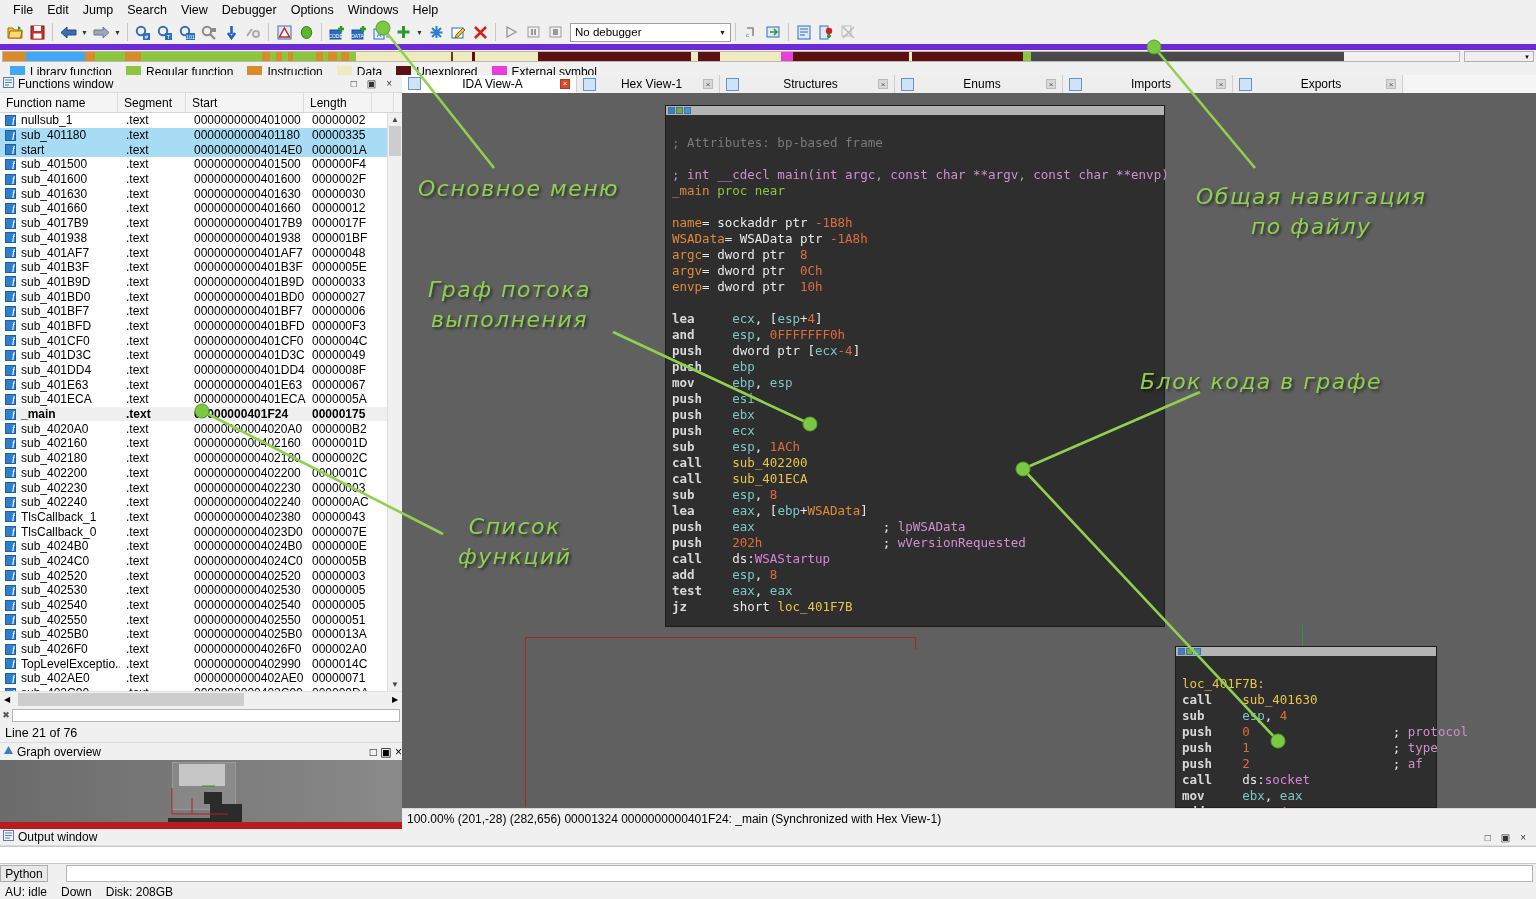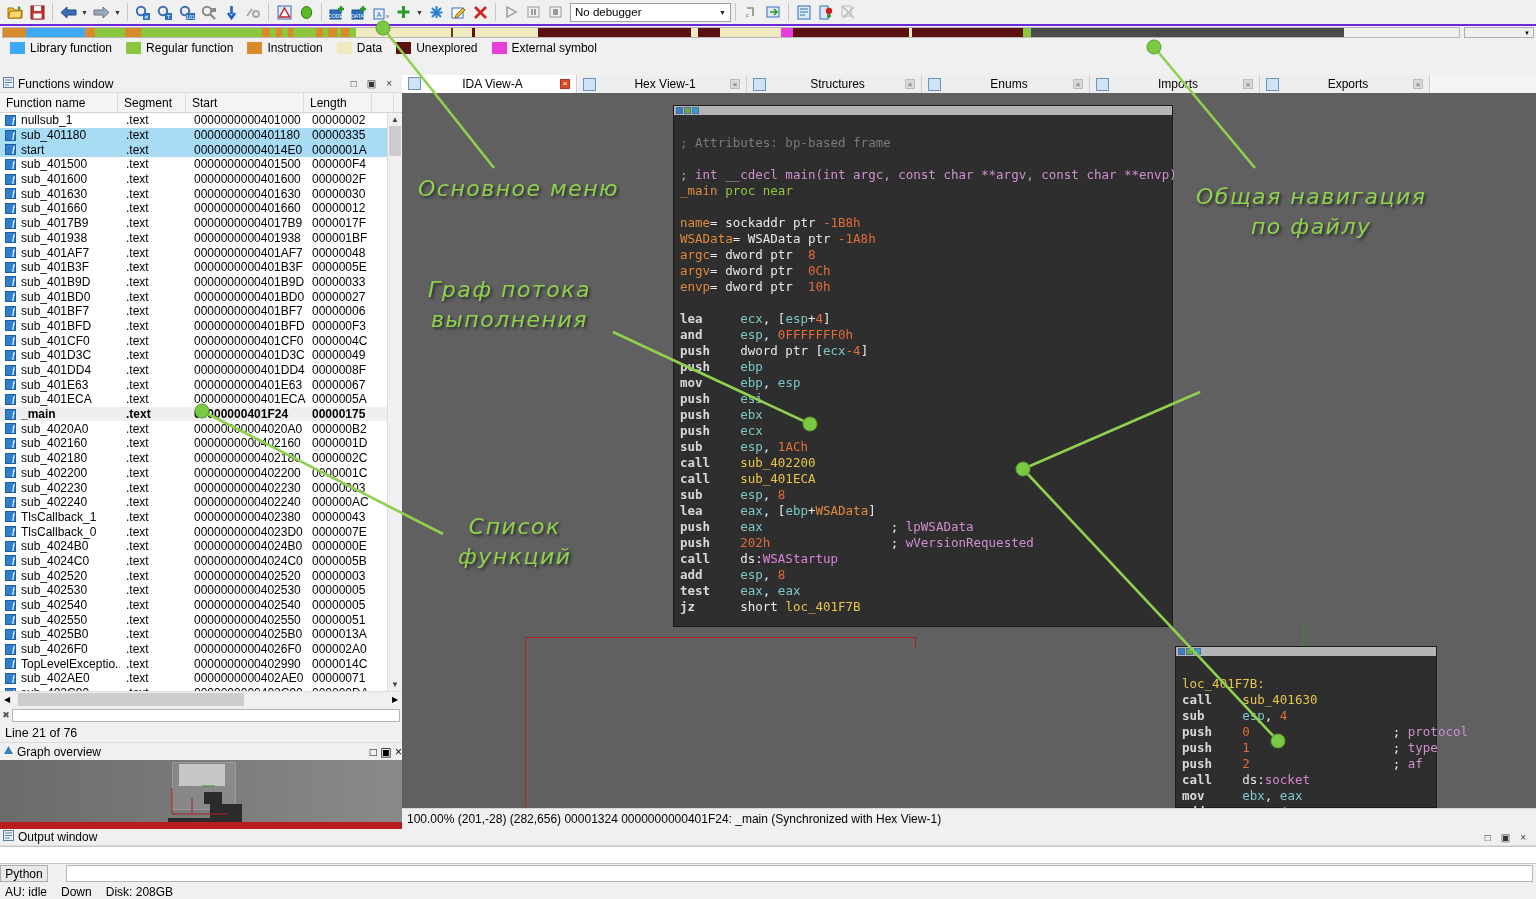--- a/index.html
+++ b/index.html
@@ -11,21 +11,21 @@
     color:#000;
     -webkit-font-smoothing:antialiased;
   }
   .app{position:relative;width:1536px;height:899px;}
 
   
   .menubar{height:20px;background:#f0f0f0;display:flex;align-items:center;padding-left:6px;}
   .menubar .mi{padding:2px 7px;font-size:12.5px;color:#000;}
 
   
-  .toolbar{height:24px;background:#f0f0f0;display:flex;align-items:center;padding-left:4px;border-bottom:2px solid #6d28d9;}
+  .toolbar{height:24px;background:#f0f0f0;display:flex;align-items:center;padding-left:4px;border-bottom:6px solid #6d28d9;}
   .tbtn{width:22px;height:21px;display:flex;align-items:center;justify-content:center;position:relative;}
   .tsep{width:1px;height:18px;background:#c8c8c8;margin:0 4px;}
   .tarrow{width:11px;height:21px;display:flex;align-items:center;justify-content:center;font-size:7px;color:#333;}
   .dbgsel{
     width:155px;height:17px;background:#fff;border:1px solid #a0a0a0;
     font-size:11.5px;display:flex;align-items:center;padding-left:4px;
     justify-content:space-between;margin-left:4px;
   }
   .dbgsel .cv{font-size:7px;padding-right:4px;color:#222;}
 
@@ -155,20 +155,31 @@
   .pyinput{flex:1;height:17px;background:#fff;border:1px solid #b5b5b5;box-sizing:border-box;margin-left:2px;margin-right:3px;}
   .statusrow{height:17px;display:flex;align-items:center;font-size:12px;gap:14px;padding-left:5px;}
 
   .redline{position:absolute;border:1px solid #b02020;background:transparent;}
 </style>
 </head>
 <body>
 
 <div class="app">
 
+  <div class="menubar" id="menubar">
+      <div class="mi">File</div>
+      <div class="mi">Edit</div>
+      <div class="mi">Jump</div>
+      <div class="mi">Search</div>
+      <div class="mi">View</div>
+      <div class="mi">Debugger</div>
+      <div class="mi">Options</div>
+      <div class="mi">Windows</div>
+      <div class="mi">Help</div>
+    </div>
 
   <div class="toolbar">
     <div class="tbtn">
       <svg width="17" height="15" viewBox="0 0 17 15">
           <path d="M1 3h5l1.5 2H15v8H1z" fill="#f0c040" stroke="#a07000"></path>
           <path d="M3 6h12l-1.5 7H1.5z" fill="#ffd870" stroke="#a07000"></path>
           <path d="M11 1l3 2-3 2z" fill="#2a8a2a"></path>
         </svg>
     </div>
     <div class="tbtn">
@@ -814,21 +825,21 @@
       </svg>
     </div>
   </div>
 
   <div class="tabs" id="tabs">
       <div class="tab active" style="width: 175px;">
         <span class="ticon"></span>
         <span class="tlabel">IDA View-A</span>
         <span class="tclose">×</span>
       </div>
-      <div class="tab" style="width: 170px;">
+      <div class="tab" style="width: 143px;">
         <span class="ticon"></span>
         <span class="tlabel">Hex View-1</span>
         <span class="tclose">×</span>
       </div>
       <div class="tab" style="width: 175px;">
         <span class="ticon"></span>
         <span class="tlabel">Structures</span>
         <span class="tclose">×</span>
       </div>
       <div class="tab" style="width: 168px;">
@@ -849,21 +860,21 @@
     </div>
 
   <div class="graphpane">
 
     <div class="redline" style="left:123px;top:544px;width:390px;height:1px;border:0;background:#b02020;"></div>
     <div class="redline" style="left:123px;top:544px;width:1px;height:170px;border:0;background:#b02020;"></div>
     <div class="redline" style="left:513px;top:544px;width:1px;height:12px;border:0;background:#b02020;"></div>
 
     <div style="position:absolute;left:900px;top:532px;width:1px;height:22px;background:#2a9a2a;"></div>
 
-    <div class="cblock" style="left:263px;top:12px;width:500px;height:522px;margin-left:8px;">
+    <div class="cblock" style="left:263px;top:12px;width:500px;height:522px;">
       <div class="cbhdr">
         <i class="a"></i>
         <i class="b"></i>
         <i class="c"></i>
       </div>
       <div class="cbbody" id="mainblock"><div>&nbsp;</div><div><span class="c">; Attributes: bp-based frame</span></div><div>&nbsp;</div><div><span class="p">; int __cdecl main(int argc, const char **argv, const char **envp)</span></div><div><span class="v">_main</span><span class="w"> </span><span class="g">proc near</span></div><div>&nbsp;</div><div><span class="v">name</span><span class="w">= sockaddr ptr </span><span class="n">-1B8h</span></div><div><span class="v">WSAData</span><span class="w">= WSAData ptr </span><span class="n">-1A8h</span></div><div><span class="v">argc</span><span class="w">= dword ptr  </span><span class="n">8</span></div><div><span class="v">argv</span><span class="w">= dword ptr  </span><span class="n">0Ch</span></div><div><span class="v">envp</span><span class="w">= dword ptr  </span><span class="n">10h</span></div><div>&nbsp;</div><div><span class="k">lea     </span><span class="r">ecx</span><span class="w">, [</span><span class="r">esp</span><span class="w">+</span><span class="n">4</span><span class="w">]</span></div><div><span class="k">and     </span><span class="r">esp</span><span class="w">, </span><span class="n">0FFFFFFF0h</span></div><div><span class="k">push    </span><span class="w">dword ptr [</span><span class="r">ecx</span><span class="n">-4</span><span class="w">]</span></div><div><span class="k">push    </span><span class="r">ebp</span></div><div><span class="k">mov     </span><span class="r">ebp</span><span class="w">, </span><span class="r">esp</span></div><div><span class="k">push    </span><span class="r">esi</span></div><div><span class="k">push    </span><span class="r">ebx</span></div><div><span class="k">push    </span><span class="r">ecx</span></div><div><span class="k">sub     </span><span class="r">esp</span><span class="w">, </span><span class="n">1ACh</span></div><div><span class="k">call    </span><span class="f">sub_402200</span></div><div><span class="k">call    </span><span class="f">sub_401ECA</span></div><div><span class="k">sub     </span><span class="r">esp</span><span class="w">, </span><span class="n">8</span></div><div><span class="k">lea     </span><span class="r">eax</span><span class="w">, [</span><span class="r">ebp</span><span class="w">+</span><span class="v">WSAData</span><span class="w">]</span></div><div><span class="k">push    </span><span class="r">eax</span><span class="w">                 ; </span><span class="p">lpWSAData</span></div><div><span class="k">push    </span><span class="n">202h</span><span class="w">                ; </span><span class="p">wVersionRequested</span></div><div><span class="k">call    </span><span class="w">ds:</span><span class="m">WSAStartup</span></div><div><span class="k">add     </span><span class="r">esp</span><span class="w">, </span><span class="n">8</span></div><div><span class="k">test    </span><span class="r">eax</span><span class="w">, </span><span class="r">eax</span></div><div><span class="k">jz      </span><span class="w">short </span><span class="f">loc_401F7B</span></div></div>
     </div>
 
     <div class="cblock" style="left:773px;top:553px;width:262px;height:162px;">
       <div class="cbhdr">
@@ -897,20 +908,21 @@
     <circle class="dot" cx="1278" cy="741" r="7"></circle>
   </svg>
 
   <div class="anno" id="anno0" style="left: 418px; top: 174px;">Основное меню</div>
   <div class="anno" id="anno1" style="left: 428px; top: 275px; text-align: center;">Граф потока
 выполнения</div>
   <div class="anno" id="anno2" style="left: 458px; top: 512px; text-align: center;">Список
 функций</div>
   <div class="anno" id="anno3" style="left: 1196px; top: 182px; text-align: center;">Общая навигация
 по файлу</div>
+  <div class="anno" id="anno4" style="left: 1140px; top: 367px;">Блок кода в графе</div>
 
   <div class="outwin">
     <div class="outhdr">
       <span>
         <svg width="11" height="11" viewBox="0 0 11 11">
             <rect x="0.5" y="0.5" width="10" height="10" fill="#eef3fa" stroke="#5a7fa8"></rect>
             <path d="M2 3h7M2 5.5h7M2 8h5" stroke="#5a7fa8"></path>
           </svg>
       </span>
       <span class="ttl">Output window</span>

